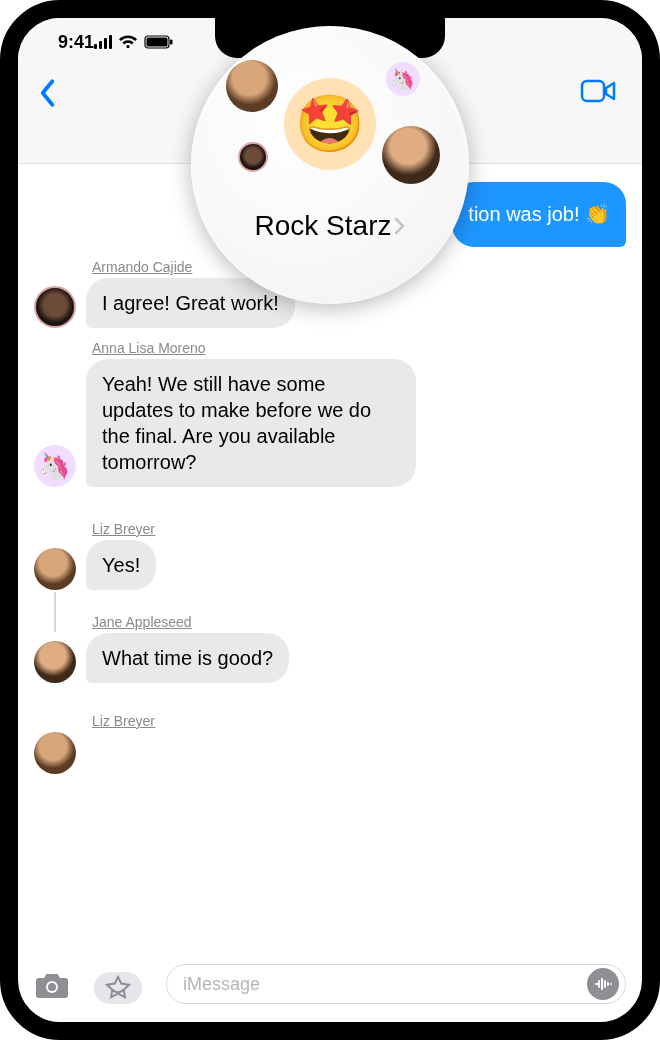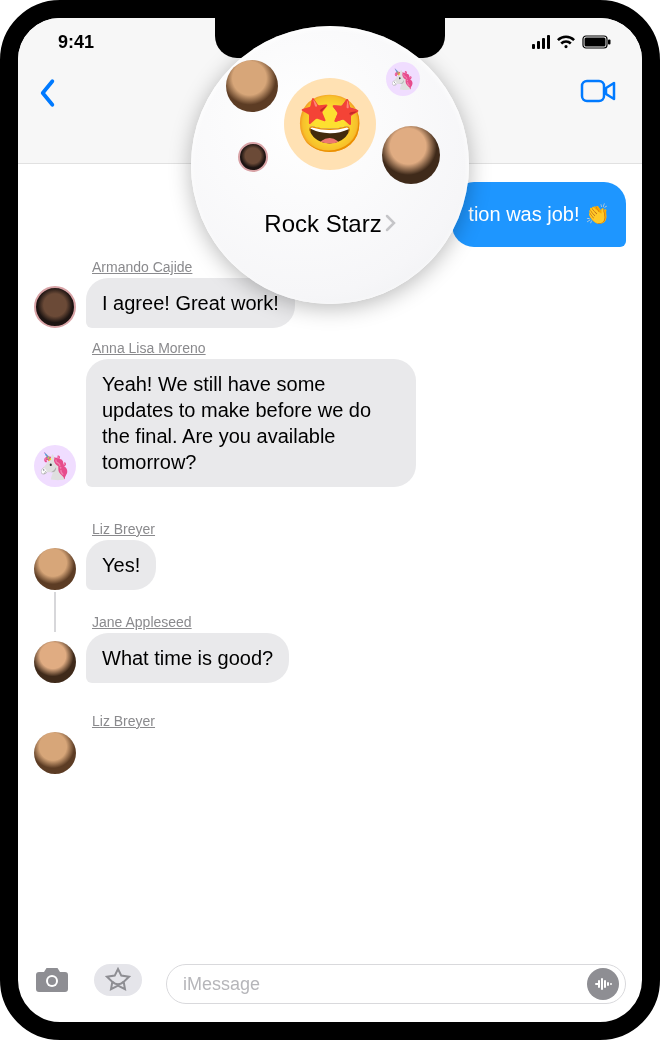--- a/index.html
+++ b/index.html
@@ -48,21 +48,21 @@
       height: 40px;
       background: #000;
       border-bottom-left-radius: 22px;
       border-bottom-right-radius: 22px;
       z-index: 5;
     }
     .status-bar {
       height: 48px;
       display: flex;
       align-items: center;
-      justify-content: space-between;
+      justify-content: flex-start;
       padding: 0 30px 0 40px;
       font-weight: 600;
       font-size: 18px;
       background: #f7f7f7;
     }
     .status-right { display: flex; align-items: center; gap: 6px; }
     .bars {
       display: flex; align-items: flex-end; gap: 2px; height: 14px;
     }
     .bars span { width: 3px; background: #000; border-radius: 1px; }
@@ -156,21 +156,21 @@
       border-radius: 50%;
     }
     .underline { text-decoration: underline; }
 
     .compose {
       position: absolute;
       bottom: 8px;
       left: 0; right: 0;
       padding: 10px 16px;
       display: flex;
-      align-items: flex-start;
+      align-items: flex-end;
       gap: 24px;
     }
     .compose-icon {
       color: #8e8e93;
     }
     .apps-icon {
       width: 48px; height: 32px;
       background: #e5e5ea;
       border-radius: 16px;
       display: flex; align-items: center; justify-content: center;
@@ -237,21 +237,21 @@
       overflow: hidden;
       display: flex; align-items: center; justify-content: center;
     }
     .mag-av.a1 { width: 52px; height: 52px; left: -4px; top: -2px; }
     .mag-av.a2 { width: 30px; height: 30px; left: 8px; top: 80px; }
     .mag-av.a3 { width: 34px; height: 34px; right: 10px; top: 0px; font-size: 20px; }
     .mag-av.a4 { width: 58px; height: 58px; right: -10px; top: 64px; }
     .mag-title-row {
       margin-top: 18px;
       display: flex; align-items: center; gap: 2px;
-      font-size: 24px; color: #000;
+      font-size: 28px; color: #000;
     }
     .mag-title-row .chev { color: #c5c5c8; }
 
     .face-liz {
       background: radial-gradient(circle at 45% 35%, #d7a679 38%, #5c3c24 60%);
     }
     .face-jane {
       background: radial-gradient(circle at 45% 35%, #e0ac82 36%, #3f2a1a 58%);
     }
     .face-armando {

